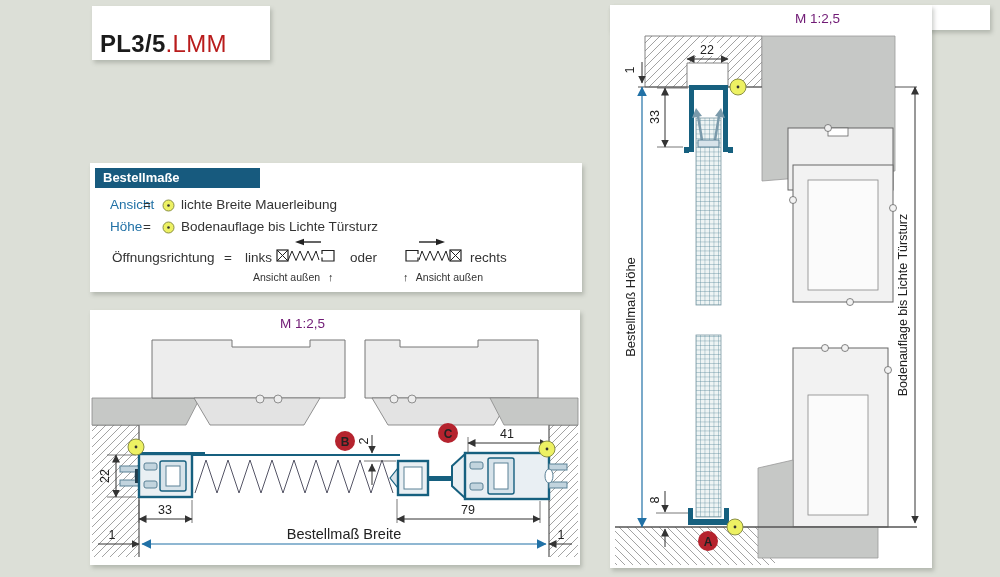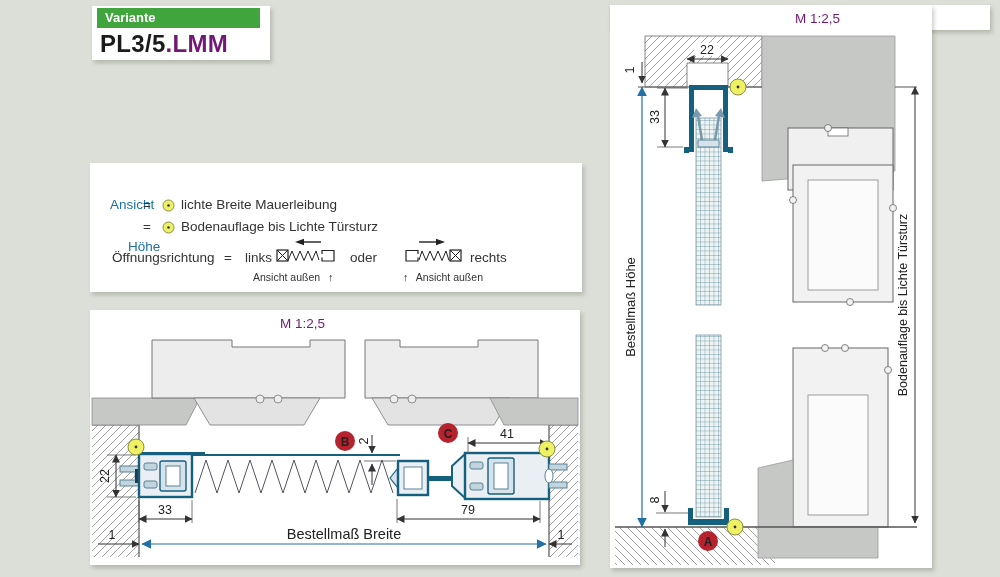--- a/index.html
+++ b/index.html
@@ -7,48 +7,48 @@
   .abs{position:absolute;}
   .panel{position:absolute;background:#ffffff;box-shadow:2px 3px 4px rgba(80,85,75,.28);}
   .bar{position:absolute;color:#fff;font-weight:bold;font-size:13px;line-height:20px;height:20px;padding-left:8px;box-sizing:border-box;}
   .bar-green{background:#3fa53c;}
   .bar-blue{background:#175a7e;}
   .scale{position:absolute;font-size:13.5px;color:#701a75;white-space:nowrap;}
   .t{position:absolute;font-size:13.5px;color:#333;white-space:nowrap;}
   .t-blue{color:#2171a6;}
   .small{font-size:10.5px;}
   .code{position:absolute;font-size:24px;font-weight:bold;color:#1b1b1b;letter-spacing:.3px;}
-  .code .suffix{font-weight:bold;color:#701a75;}
+  .code .suffix{font-weight:normal;color:#b91c1c;}
   svg text{font-family:"Liberation Sans",sans-serif;fill:#222;}
   .cap-arrow{font-size:11px;font-weight:bold;color:#222;}
 </style>
 </head>
 <body>
 
 <div id="stage">
 
   <div class="panel" style="left:92px;top:6px;width:178px;height:54px;"></div>
-  <div class="bar bar-green" style="left:97px;top:8px;width:163px;">
-    <span>Variante</span>
-  </div>
   <div class="code" style="left:100px;top:30px;">
     <span>PL3/5</span><span class="suffix">.LMM</span>
   </div>
 
   <div class="panel" style="left:90px;top:163px;width:492px;height:129px;"></div>
+  <div class="bar bar-blue" style="left:95px;top:168px;width:165px;">
+    <span>Bestellmaße</span>
+  </div>
 
   <span class="t t-blue" style="left:110px;top:197px;">Ansicht</span>
   <span class="t" style="left:143px;top:197px;">=</span>
   <svg class="abs" style="left:162px;top:199px;" width="13" height="13">
     <circle cx="6.5" cy="6.5" r="5.5" fill="#edf163" stroke="#8a8f45" stroke-width="1"></circle>
       <circle cx="6.5" cy="6.5" r="1.3" fill="#333"></circle>
   </svg>
   <span class="t" style="left:181px;top:197px;">lichte Breite Mauerleibung</span>
 
-  <span class="t t-blue" style="left:128px;top:219px;margin-top:20px;">Höhe</span>
+  <span class="t t-blue" style="left:110px;top:219px;">Höhe</span>
   <span class="t" style="left:143px;top:219px;">=</span>
   <svg class="abs" style="left:162px;top:221px;" width="13" height="13">
     <circle cx="6.5" cy="6.5" r="5.5" fill="#edf163" stroke="#8a8f45" stroke-width="1"></circle>
       <circle cx="6.5" cy="6.5" r="1.3" fill="#333"></circle>
   </svg>
   <span class="t" style="left:181px;top:219px;">Bodenauflage bis Lichte Türsturz</span>
 
   <span class="t" style="left:112px;top:250px;">Öffnungsrichtung</span>
   <span class="t" style="left:224px;top:250px;">=</span>
   <span class="t" style="left:245px;top:250px;">links</span>

